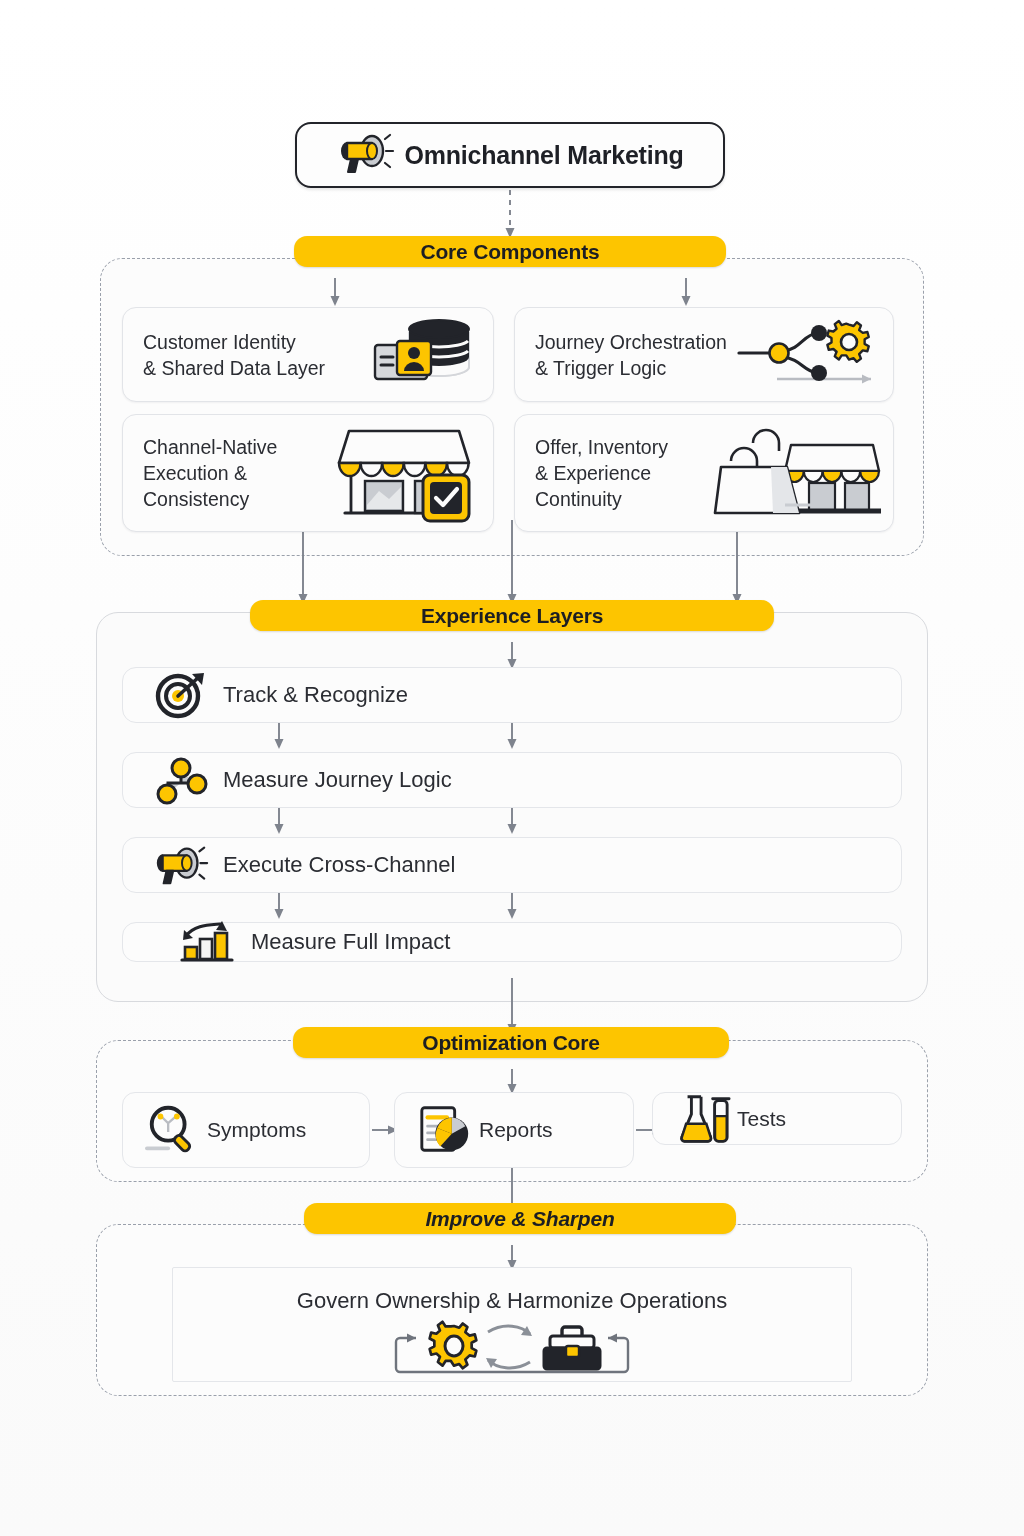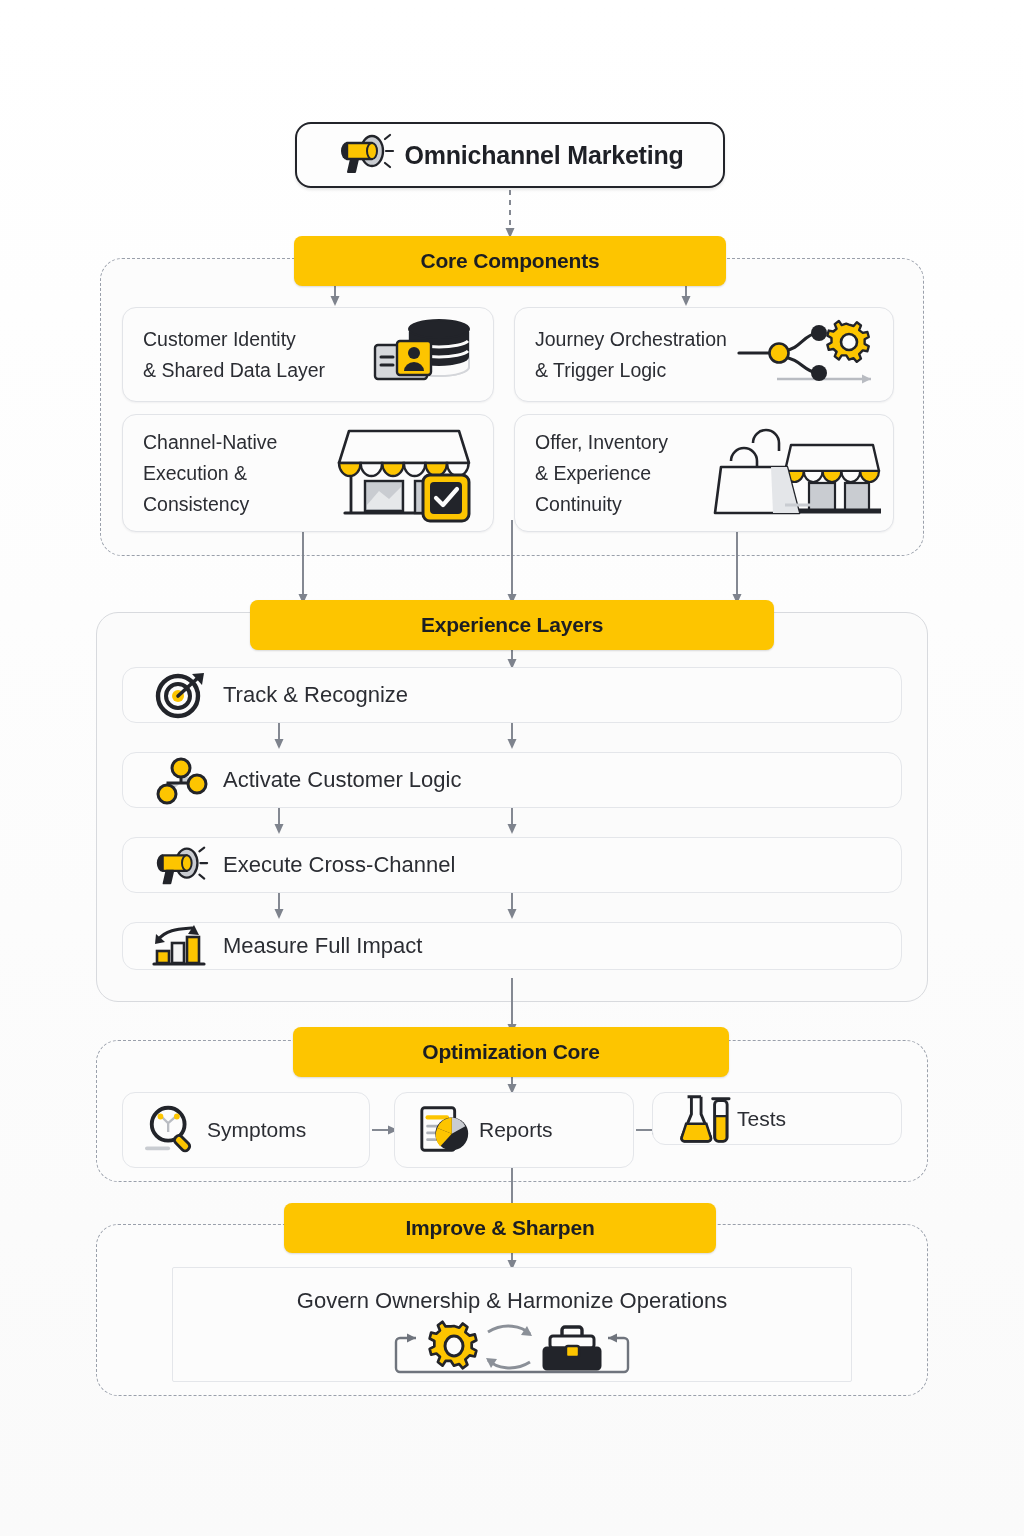--- a/index.html
+++ b/index.html
@@ -54,23 +54,23 @@
     border: 1.6px dashed #9aa0ab;
   }
   .section.solid {
     border: 1.6px solid #d8dade;
     background: #fbfbfb;
   }
 
   
   .banner {
     position: absolute;
-    height: 50px;
+    height: 31px;
     background: #FDC500;
-    border-radius: 8px;
+    border-radius: 13px;
     display: flex;
     align-items: center;
     justify-content: center;
     box-shadow: 0 1px 2px rgba(0,0,0,0.14);
     z-index: 6;
   }
   .banner-label {
     font-size: 21px;
     font-weight: 700;
     color: #1c1e23;
@@ -86,21 +86,21 @@
     border-radius: 14px;
     box-shadow: 0 1px 2px rgba(20,22,30,0.05);
     z-index: 4;
   }
   .card-text {
     position: absolute;
     left: 20px;
     top: 50%;
     transform: translateY(-50%);
     font-size: 19.5px;
-    line-height: 31px;
+    line-height: 26px;
     font-weight: 400;
     color: #2b2d33;
     white-space: pre-line;
   }
   .card-icon {
     position: absolute;
     right: 12px;
     top: 50%;
     transform: translateY(-50%);
   }
@@ -347,21 +347,21 @@
 
   <div class="rowcard" style="left:122px; top:752px; width:780px; height:56px;">
     <span class="ricon">
       <svg width="54" height="50" viewBox="0 0 54 50">
         <path d="M27 16 V28 H41 M27 28 H14 V38" fill="#c9ccd1" stroke="#22242a" stroke-width="3"></path>
         <circle cx="27" cy="13" r="9" fill="#FDC500" stroke="#22242a" stroke-width="3"></circle>
         <circle cx="43" cy="29" r="9" fill="#FDC500" stroke="#22242a" stroke-width="3"></circle>
         <circle cx="13" cy="39" r="9" fill="#FDC500" stroke="#22242a" stroke-width="3"></circle>
       </svg>
     </span>
-    <span class="rlabel">Activate Customer Logic</span>
+    <span class="rlabel">Measure Journey Logic</span>
   </div>
 
   <svg class="arrow" style="left:269px; top:808px;" width="24" height="29">
     <path class="an" d="M10 0 V16"></path>
       <path class="ah" d="M10 26 L5.5 16 L14.5 16 Z"></path>
   </svg>
   <svg class="arrow" style="left:502px; top:808px;" width="24" height="29">
     <path class="an" d="M10 0 V16"></path>
       <path class="ah" d="M10 26 L5.5 16 L14.5 16 Z"></path>
   </svg>
@@ -382,21 +382,21 @@
 
   <svg class="arrow" style="left:269px; top:893px;" width="24" height="29">
     <path class="an" d="M10 0 V16"></path>
       <path class="ah" d="M10 26 L5.5 16 L14.5 16 Z"></path>
   </svg>
   <svg class="arrow" style="left:502px; top:893px;" width="24" height="29">
     <path class="an" d="M10 0 V16"></path>
       <path class="ah" d="M10 26 L5.5 16 L14.5 16 Z"></path>
   </svg>
 
-  <div class="rowcard" style="left:122px; top:922px; width:780px; height:48px;">
+  <div class="rowcard" style="left:122px; top:922px; width:780px; height:40px;padding-left:28px;">
     <span class="ricon">
       <svg width="58" height="46" viewBox="0 0 58 46">
         <path d="M6 17 C14 6 28 6 40 5" fill="none" stroke="#22242a" stroke-width="3.2" stroke-linecap="round"></path>
         <path d="M4 11 L3 21 L13 19 Z" fill="#22242a"></path>
         <path d="M42 2 L47 12 L36 11 Z" fill="#22242a"></path>
         <rect x="5" y="28" width="12" height="12" fill="#FDC500" stroke="#22242a" stroke-width="2.6"></rect>
         <rect x="20" y="20" width="12" height="20" fill="#f4f4f4" stroke="#22242a" stroke-width="2.6"></rect>
         <rect x="35" y="14" width="12" height="26" fill="#FDC500" stroke="#22242a" stroke-width="2.6"></rect>
         <path d="M2 41 H52" stroke="#22242a" stroke-width="3.2" stroke-linecap="round"></path>
       </svg>
@@ -472,21 +472,21 @@
     <span class="plabel">Tests</span>
   </div>
 
   <svg class="arrow" style="left:502px; top:1168px;" width="24" height="54">
     <path class="an" d="M10 0 V42"></path>
       <path class="ah" d="M10 52 L5.5 42 L14.5 42 Z"></path>
   </svg>
 
   <div class="section dashed" style="left:96px; top:1224px; width:832px; height:172px;"></div>
 
-  <div class="banner" style="left:284px; top:1203px; width:432px;">
+  <div class="banner" style="left:304px; top:1203px; width:432px;font-style:italic;">
     <span class="banner-label">Improve &amp; Sharpen</span>
   </div>
 
   <svg class="arrow" style="left:502px; top:1245px;" width="24" height="28">
     <path class="an" d="M10 0 V15"></path>
       <path class="ah" d="M10 25 L5.5 15 L14.5 15 Z"></path>
   </svg>
 
   <div class="govern" style="left:172px; top:1267px; width:680px; height:115px;">
     <span class="govern-label">Govern Ownership &amp; Harmonize Operations</span>

